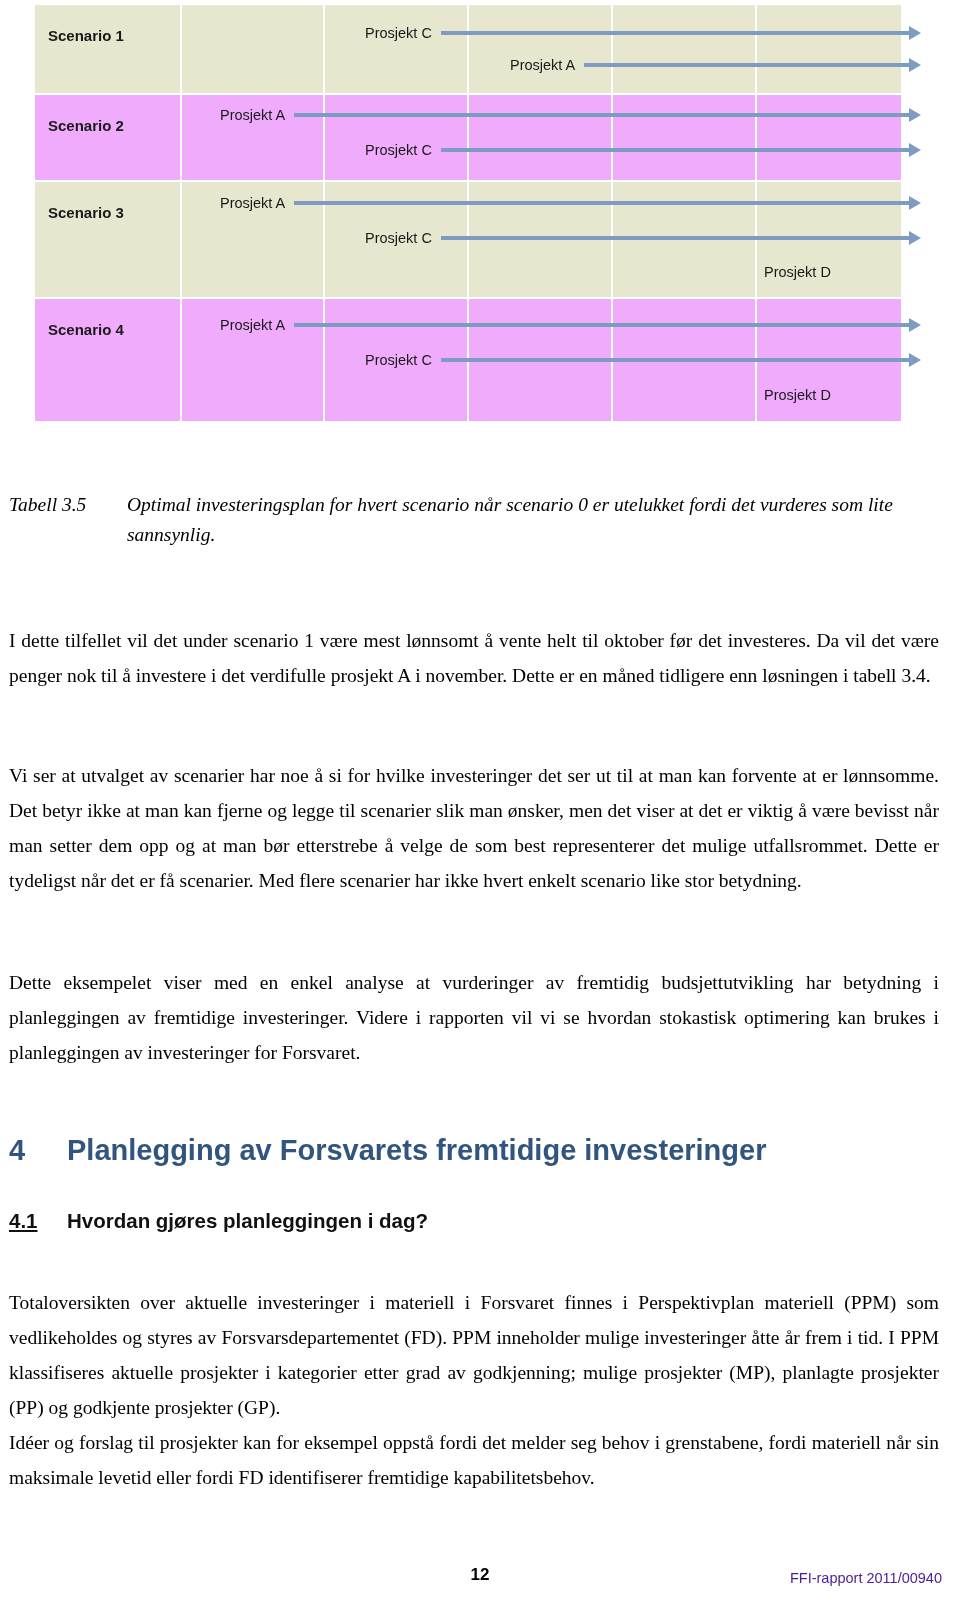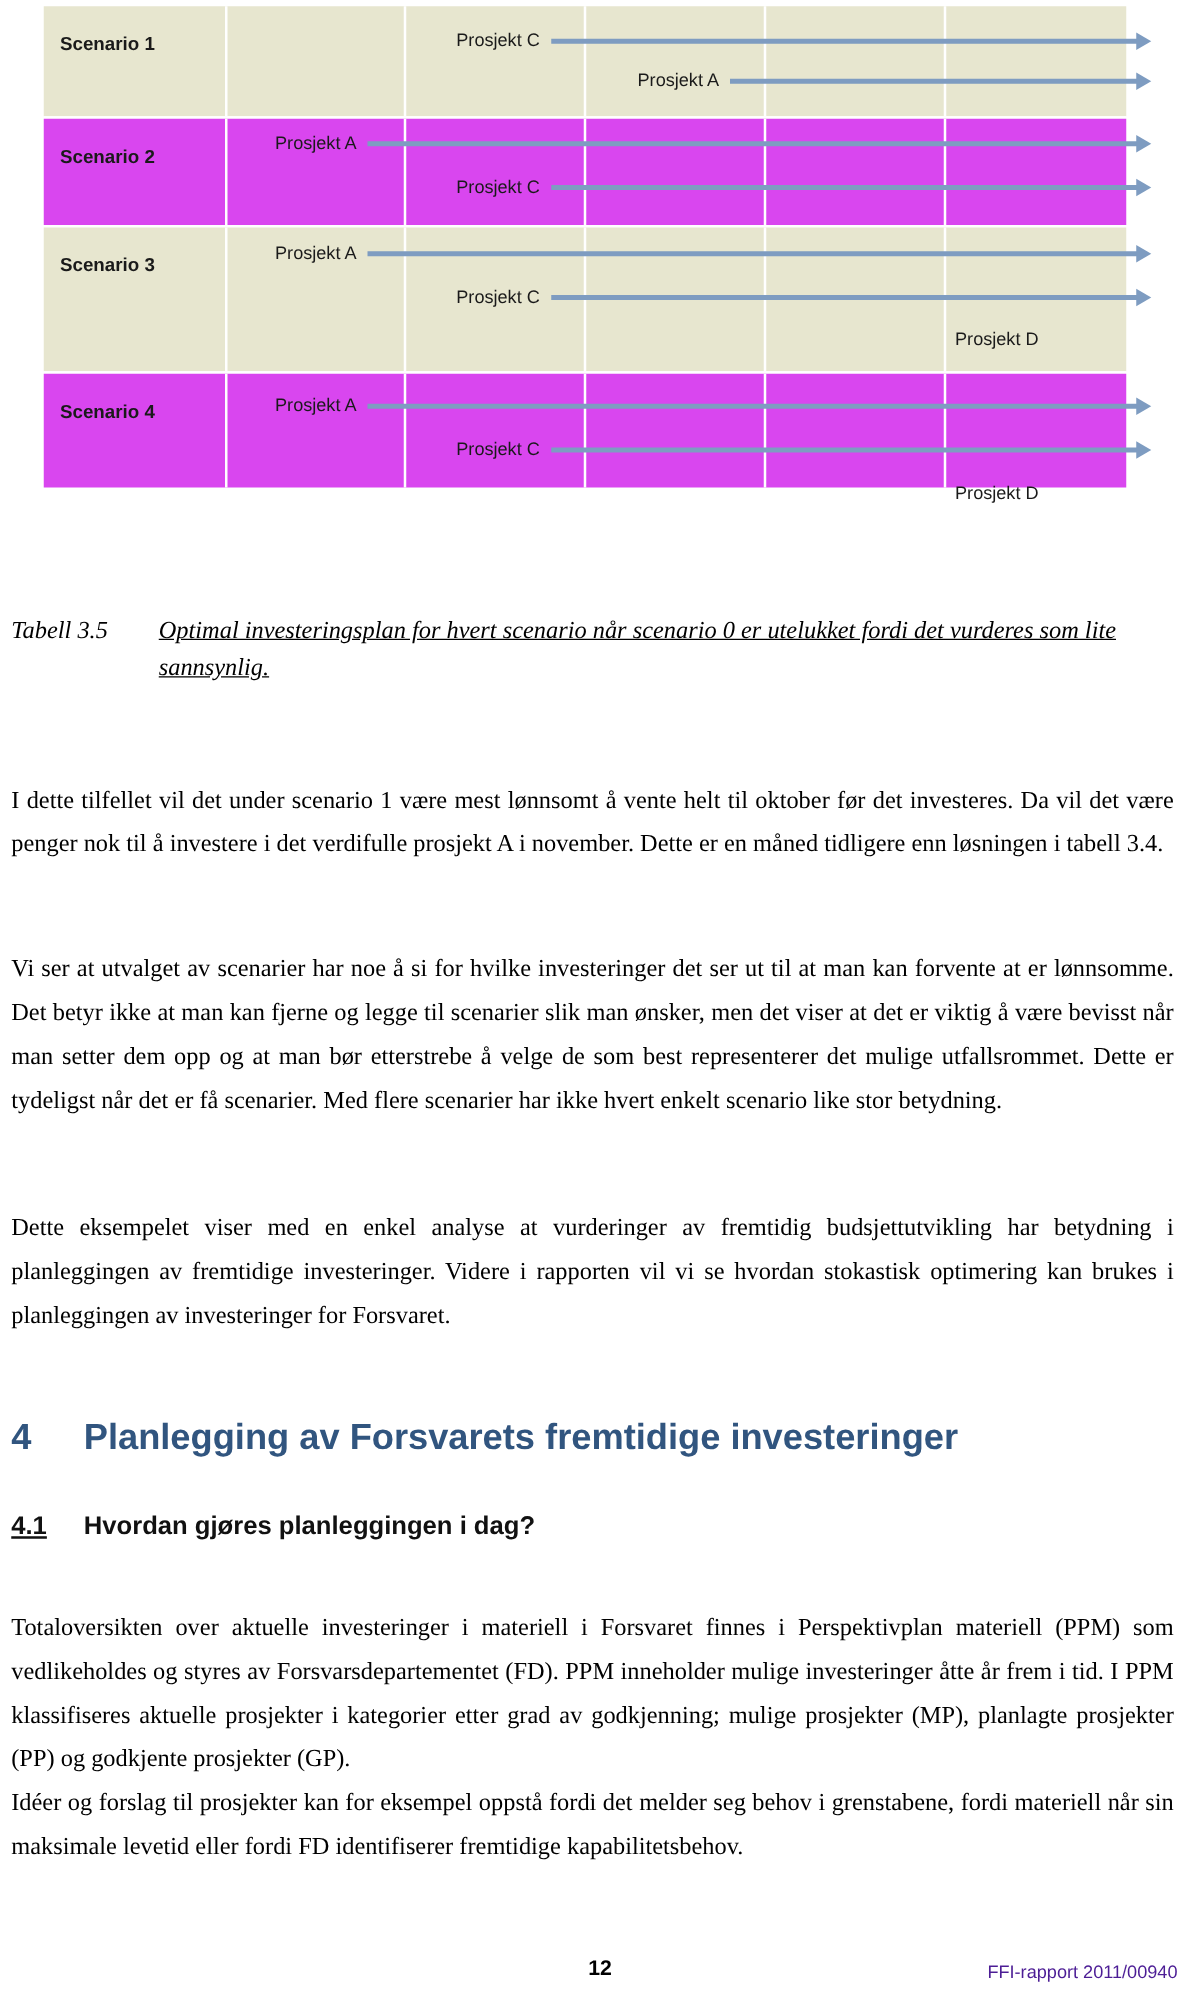--- a/index.html
+++ b/index.html
@@ -41,21 +41,21 @@
     height: 48px;
     padding: 0;
     text-align: center;
     vertical-align: middle;
     border-right: 2px solid #ffffff;
     font-family: "Liberation Sans", sans-serif;
   }
   .gantt-head th:last-child { border-right: none; }
   .gantt-head th.corner { background: #C3C04C; }
   .row-dark  { background: #E7E6CF; }
-  .row-light { background: #d946ef; }
+  .row-light { background: #f0abfc; }
 
   .scenario-cell {
     position: relative;
   }
   .scenario-label {
     position: absolute;
     left: 13px;
     top: 22px;
     font-size: 15px;
     font-weight: bold;
@@ -122,21 +122,20 @@
   }
   .caption .cap-num {
     display: inline-block;
     width: 118px;
     vertical-align: top;
   }
   .caption .cap-text {
     display: inline-block;
     width: 800px;
     vertical-align: top;
-    text-decoration: underline;
   }
 
   
   .body-text {
     position: absolute;
     left: 9px;
     width: 930px;
     font-size: 19.5px;
     line-height: 35px;
     text-align: justify;
@@ -264,21 +263,21 @@
     <div class="bar" style="left:330px; top:46px; width:545px;">
       <span class="bar-label">Prosjekt C</span>
       <span class="arrow"></span>
     </div>
     <div class="bar" style="left:729px; top:80px; width:146px;">
       <span class="bar-label">Prosjekt D</span>
     </div>
   </div>
   <div class="band" style="height:2px;background:#fff;"></div>
 
-  <div class="band row-light" style="height:91px;">
+  <div class="band row-light" style="height:122px;">
     <div class="colsep" style="left:145px;"></div>
     <div class="colsep" style="left:288px;"></div>
     <div class="colsep" style="left:432px;"></div>
     <div class="colsep" style="left:576px;"></div>
     <div class="colsep" style="left:720px;"></div>
     <div class="scenario-cell">
       <span class="scenario-label">Scenario 4</span>
     </div>
     <div class="bar" style="left:185px; top:16px; width:690px;">
       <span class="bar-label">Prosjekt A</span>

